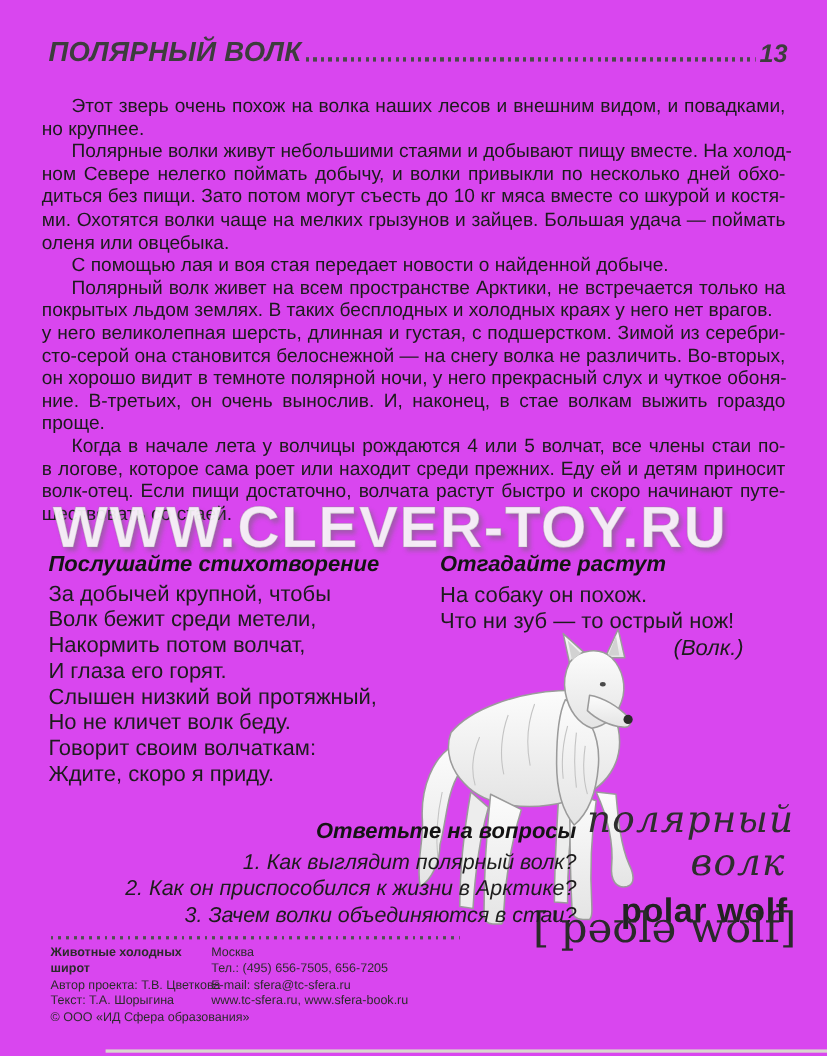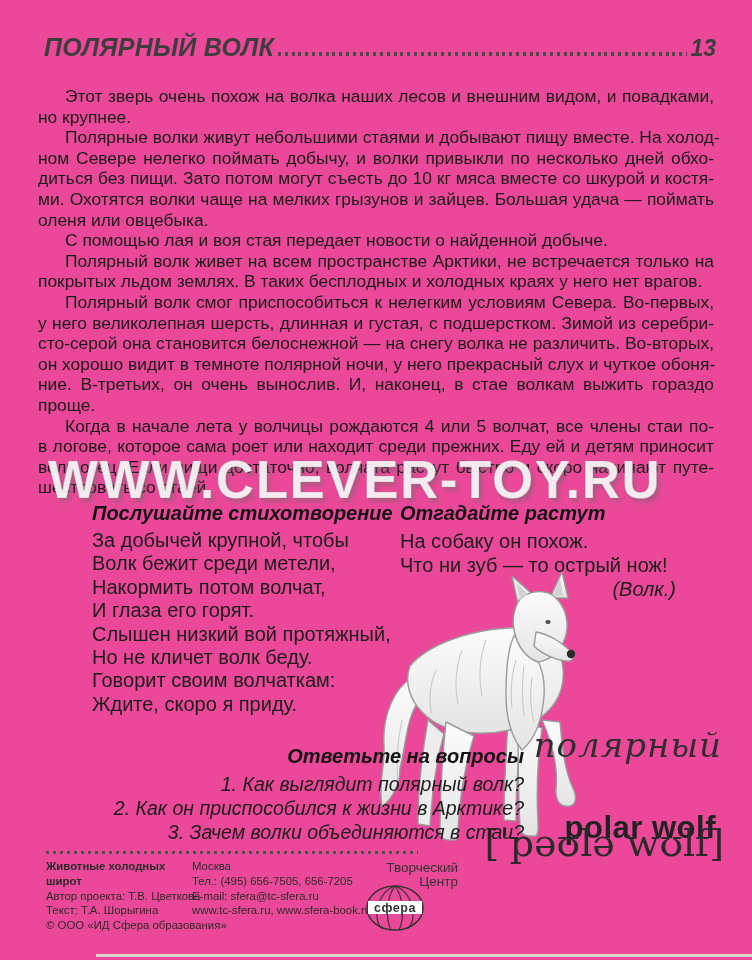--- a/index.html
+++ b/index.html
@@ -1,19 +1,19 @@
 <!DOCTYPE html>
 <html lang="ru"><head>
 <meta charset="utf-8">
 <style>
   html,body{margin:0;padding:0;background:#ffffff;}
   .page{
     position:relative;
     width:752px;height:960px;
-    background:#ec4899;
+    background:#d946ef;
     overflow:hidden;
     font-family:"Liberation Sans", sans-serif;
     color:#1c1c1c;
   }
   
   .hdr{
     position:absolute;left:44px;top:33px;right:36px;
     display:flex;align-items:flex-end;
   }
   .hdr h1{
@@ -46,21 +46,21 @@
     color:rgba(255,255,255,0.88);
     -webkit-text-stroke:1px rgba(150,150,150,0.30);
     text-shadow:3px 4px 4px rgba(105,105,105,0.45), 0 0 1px rgba(130,130,130,0.3);
     z-index:6;white-space:nowrap;pointer-events:none;
   }
   
   .sec-h{
     margin:0 0 5px 0;font-size:20px;line-height:22px;
     font-weight:bold;font-style:italic;color:#141414;
   }
-  .poem{position:absolute;left:44px;top:502px;width:330px;z-index:2;margin-left:48px;}
+  .poem{position:absolute;left:44px;top:502px;width:330px;z-index:2;}
   .p-line{font-size:20px;line-height:23.4px;}
   .riddle{position:absolute;left:400px;top:502px;width:278px;z-index:2;}
   .r-line{font-size:20px;line-height:24px;}
   .r-answer{font-size:20px;line-height:24px;font-style:italic;text-align:right;padding-right:2px;}
   .questions{position:absolute;left:44px;top:745px;width:480px;z-index:2;text-align:right;}
   .q-line{font-size:19.5px;line-height:24.2px;font-style:italic;}
   
   .wolf{position:absolute;left:366px;top:570px;width:274px;height:298px;z-index:0;}
   
   .vocab-hand1{
@@ -125,21 +125,20 @@
         <div class="bl last">оленя или овцебыка.</div>
       </div>
     <div class="para">
         <div class="bl first last">С помощью лая и воя стая передает новости о найденной добыче.</div>
       </div>
     <div class="para">
         <div class="bl first">Полярный волк живет на всем пространстве Арктики, не встречается только на</div>
         <div class="bl last">покрытых льдом землях. В таких бесплодных и холодных краях у него нет врагов.</div>
       </div>
     <div class="para">
-        <div class="bl first">Полярный волк смог приспособиться к нелегким условиям Севера. Во-первых,</div>
         <div class="bl">у него великолепная шерсть, длинная и густая, с подшерстком. Зимой из серебри-</div>
         <div class="bl">сто-серой она становится белоснежной — на снегу волка не различить. Во-вторых,</div>
         <div class="bl">он хорошо видит в темноте полярной ночи, у него прекрасный слух и чуткое обоня-</div>
         <div class="bl last">ние. В-третьих, он очень вынослив. И, наконец, в стае волкам выжить гораздо проще.</div>
       </div>
     <div class="para">
         <div class="bl first">Когда в начале лета у волчицы рождаются 4 или 5 волчат, все члены стаи по-</div>
         <div class="bl">в логове, которое сама роет или находит среди прежних. Еду ей и детям приносит</div>
         <div class="bl">волк-отец. Если пищи достаточно, волчата растут быстро и скоро начинают путе-</div>
         <div class="bl last">шествовать со стаей.</div>
@@ -212,53 +211,39 @@
   <section class="questions">
     <h2 class="sec-h">Ответьте на вопросы</h2>
     <div>
         <div class="q-line first">1. Как выглядит полярный волк?</div>
         <div class="q-line">2. Как он приспособился к жизни в Арктике?</div>
         <div class="q-line last">3. Зачем волки объединяются в стаи?</div>
       </div>
   </section>
 
   <div class="vocab-hand1">полярный</div>
+  <div class="vocab-hand2">волк</div>
   <div class="vocab-en">polar wolf</div>
   <div class="vocab-tr">[ˈpəʊlə wʊlf]</div>
 
   <footer class="footer">
     <div class="f-sep"></div>
     <div class="f-row">
       <div class="f-col1">
         <div class="f-title">Животные холодных широт</div>
         <div>
             <div class="f-line first">Автор проекта: Т.В. Цветкова</div>
             <div class="f-line">Текст: Т.А. Шорыгина</div>
             <div class="f-line last">© ООО «ИД Сфера образования»</div>
           </div>
       </div>
       <div class="f-col2">
           <div class="f-line first">Москва</div>
           <div class="f-line">Тел.: (495) 656-7505, 656-7205</div>
           <div class="f-line">E-mail: sfera@tc-sfera.ru</div>
           <div class="f-line last">www.tc-sfera.ru, www.sfera-book.ru</div>
         </div>
-      <div class="f-logo">
-        <svg viewBox="0 0 94 74" width="94" height="74" aria-hidden="true">
-          <text x="94" y="13" text-anchor="end" font-size="13.5" fill="#333" font-family="Liberation Sans, sans-serif">Творческий</text>
-          <text x="94" y="27" text-anchor="end" font-size="13.5" fill="#333" font-family="Liberation Sans, sans-serif">Центр</text>
-          <g stroke="#333" fill="none" stroke-width="1.5">
-            <ellipse cx="31" cy="49" rx="28" ry="22"></ellipse>
-            <path d="M31,27 C13,33 7,61 19,70" stroke-width="1.2"></path>
-            <path d="M31,27 C49,33 55,61 43,70" stroke-width="1.2"></path>
-            <path d="M31,27 C23,37 21,59 27,71" stroke-width="1.2"></path>
-            <path d="M31,27 C39,37 41,59 35,71" stroke-width="1.2"></path>
-          </g>
-          <rect x="4" y="42" width="54" height="13" fill="#ffffff"></rect>
-          <text x="31" y="53" text-anchor="middle" font-size="12.5" font-weight="bold" letter-spacing="0.5" fill="#333" font-family="Liberation Sans, sans-serif">сфера</text>
-        </svg>
-      </div>
     </div>
   </footer>
 
   <div class="bottom-strip"></div>
 
 </div>
 
 </body></html>

